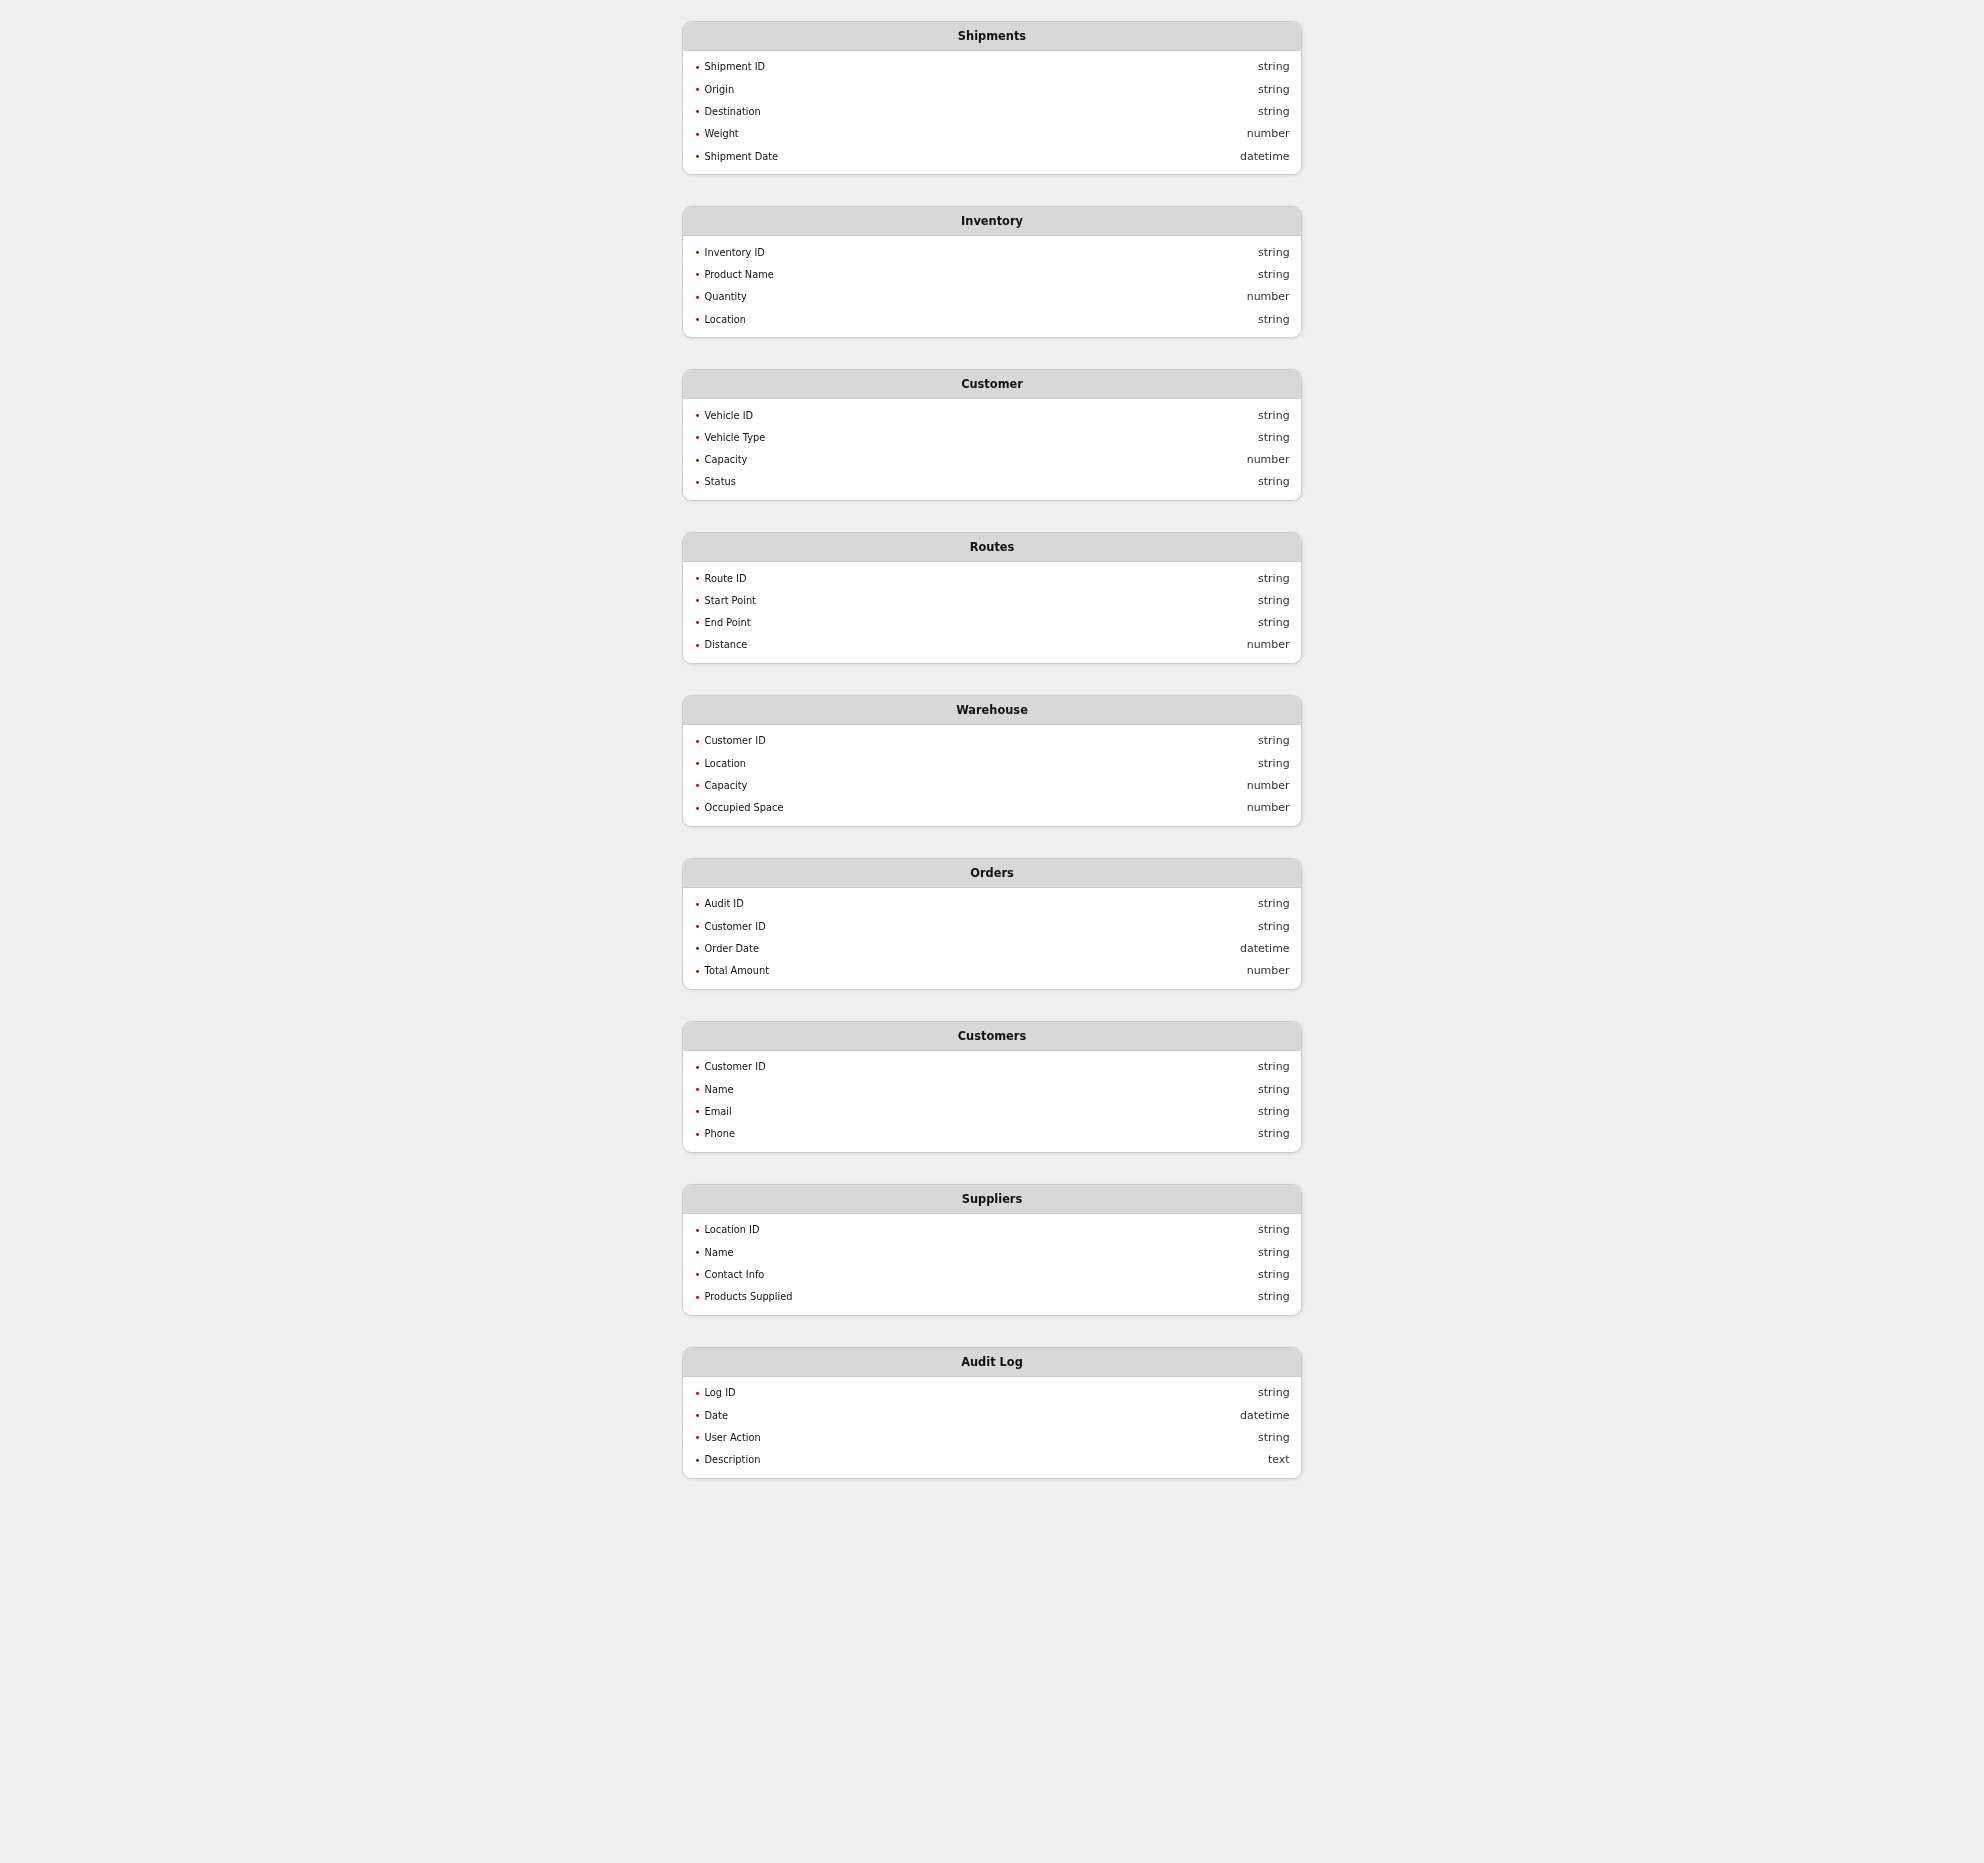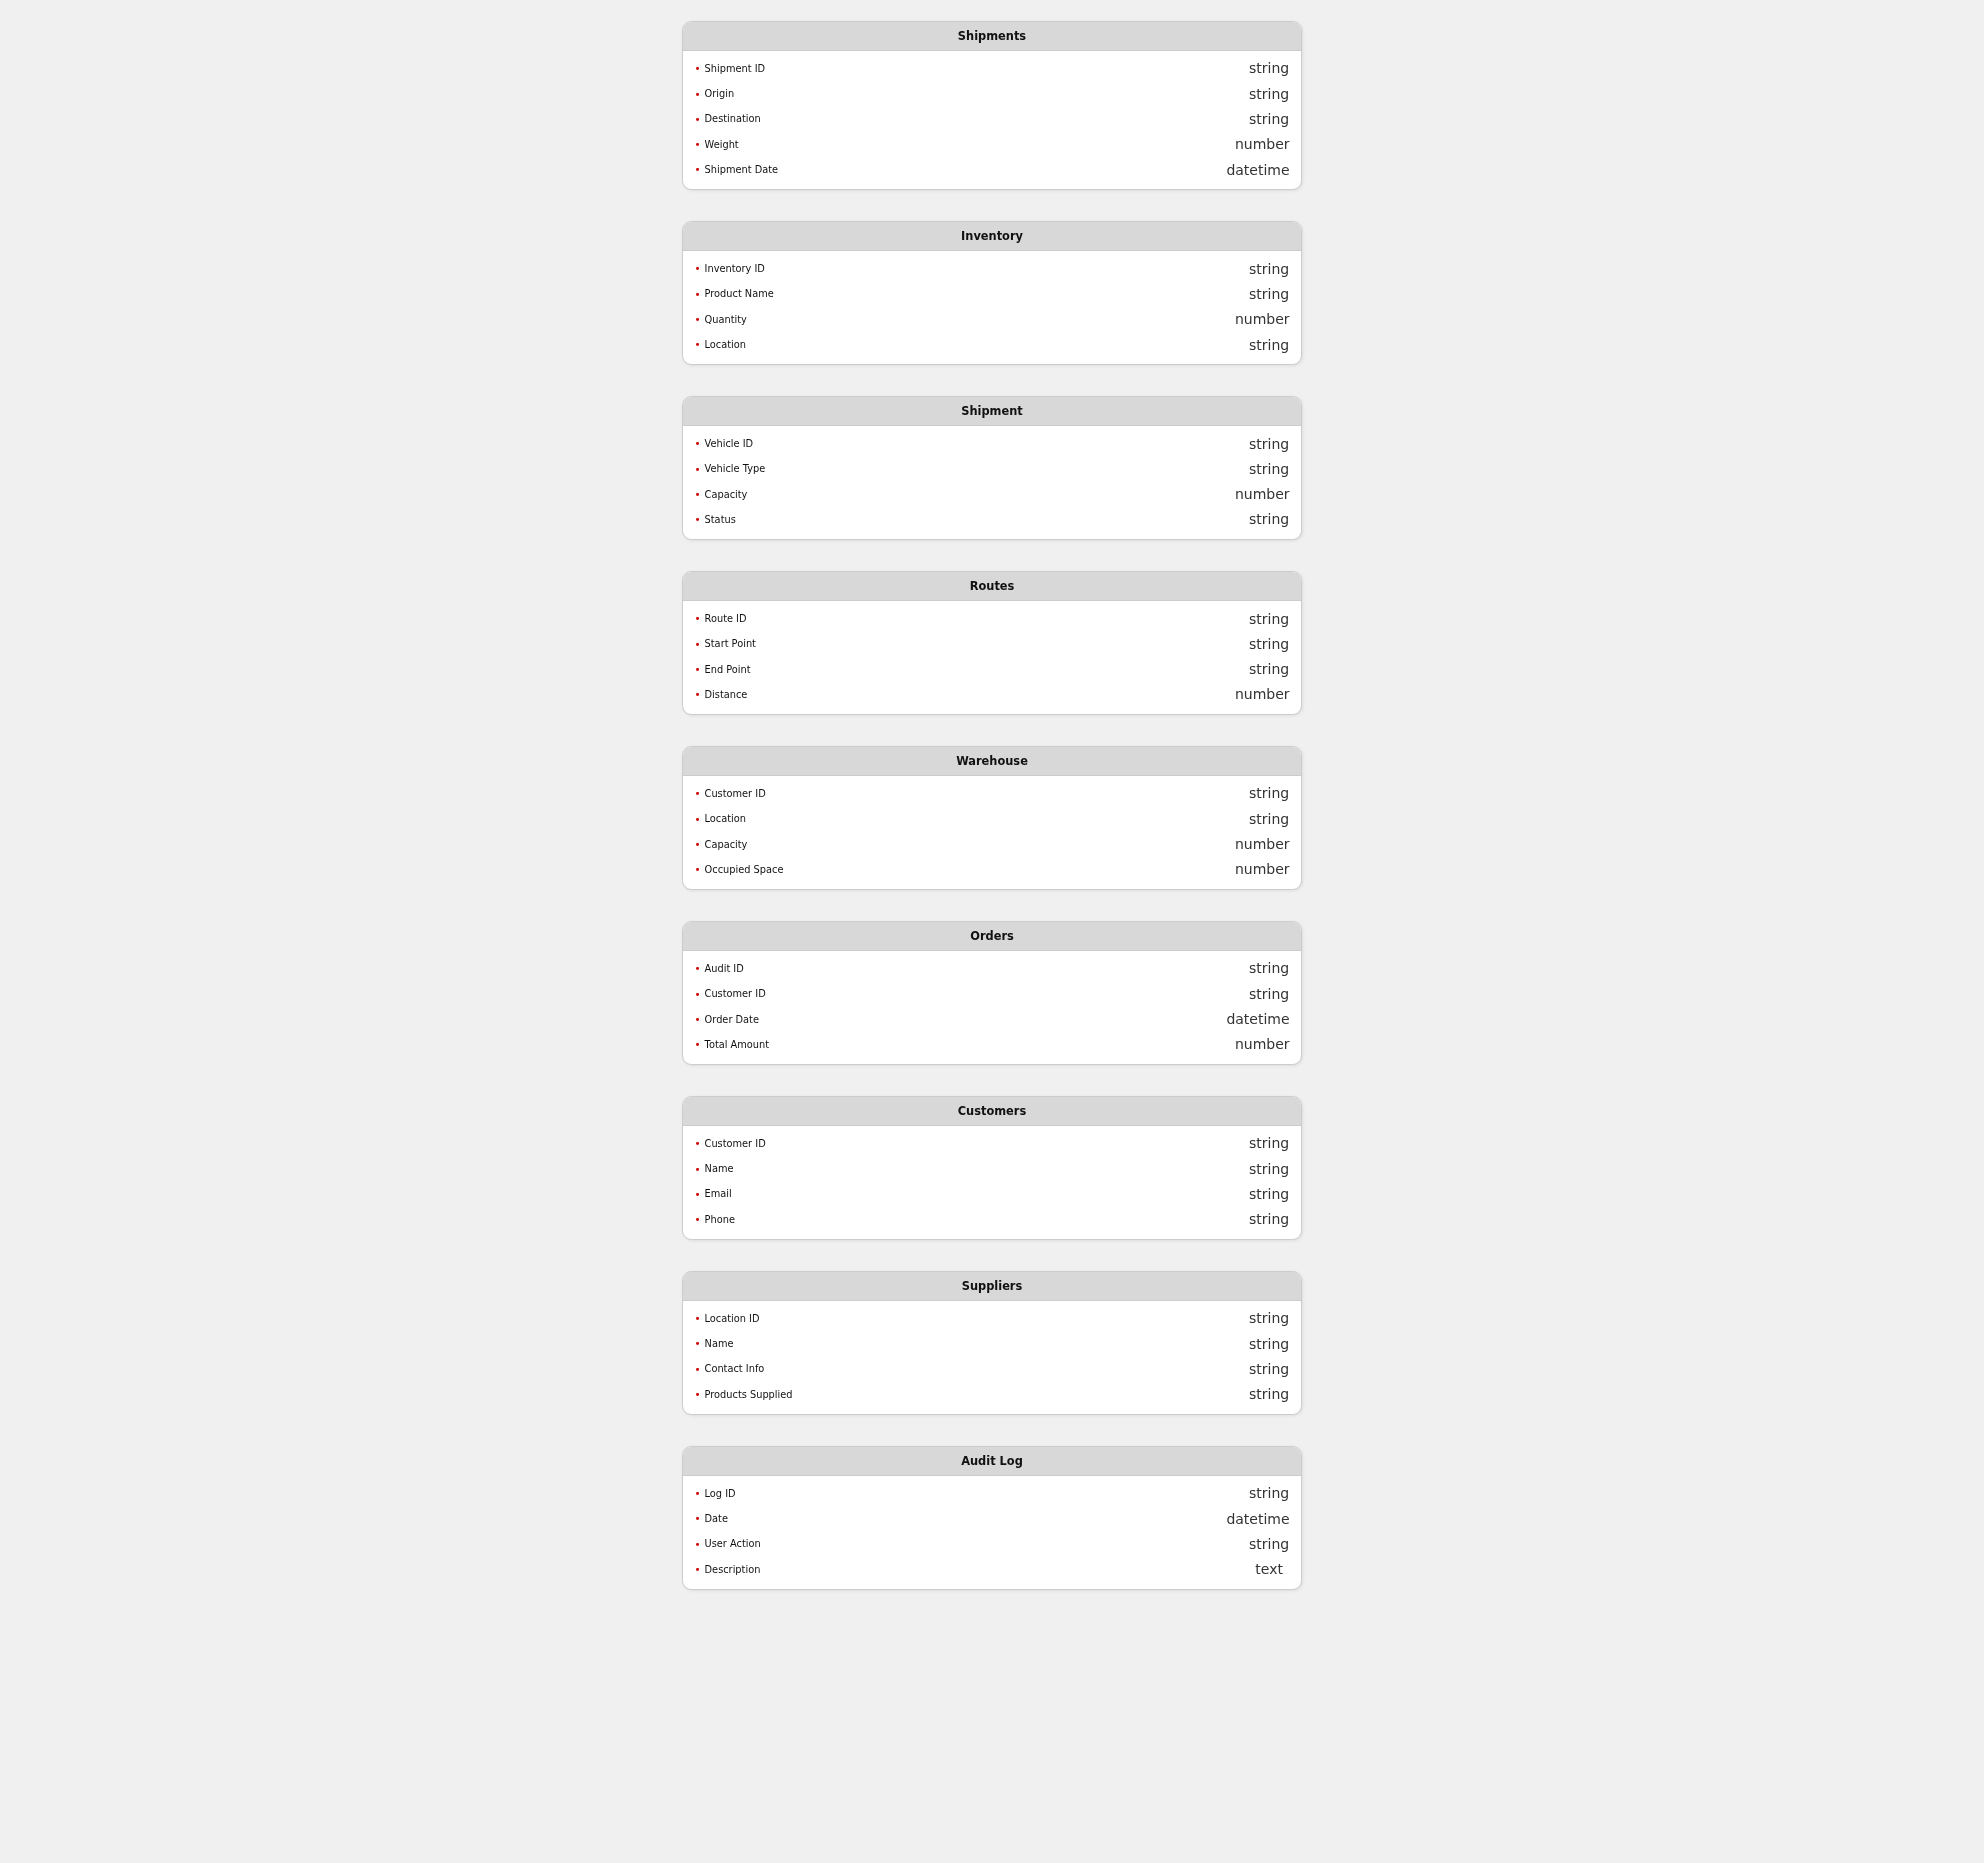--- a/index.html
+++ b/index.html
@@ -64,24 +64,24 @@
       min-width: 72px;
     }
 
     .bullet {
       color: #cc0000;
       font-size: 10.3px;
       line-height: 1;
     }
 
     .field-type {
-      font-size: 14px;
+      font-size: 11px;
       color: #333;
       min-width: 41px;
-      text-align: center;
+      text-align: right;
     }
   </style>
 </head>
 <body>
 
 <div class="grid">
 <div class="card">
       <div class="card-header">Shipments</div>
       <div class="card-body">
         <div class="field-row">
@@ -148,21 +148,21 @@
         <div class="field-row">
           <div class="field-name">
             <span class="bullet">•</span>
             <span>Location</span>
           </div>
           <div class="field-type">string</div>
         </div>
       </div>
     </div>
     <div class="card">
-      <div class="card-header">Shipment</div>
+      <div class="card-header">Customer</div>
       <div class="card-body">
         <div class="field-row">
           <div class="field-name">
             <span class="bullet">•</span>
             <span>Vehicle ID</span>
           </div>
           <div class="field-type">string</div>
         </div>
         <div class="field-row">
           <div class="field-name">

